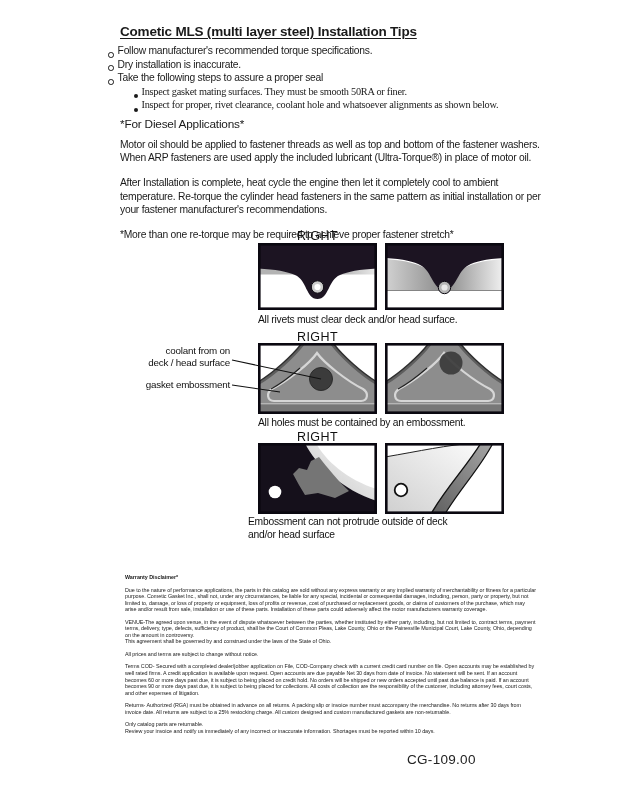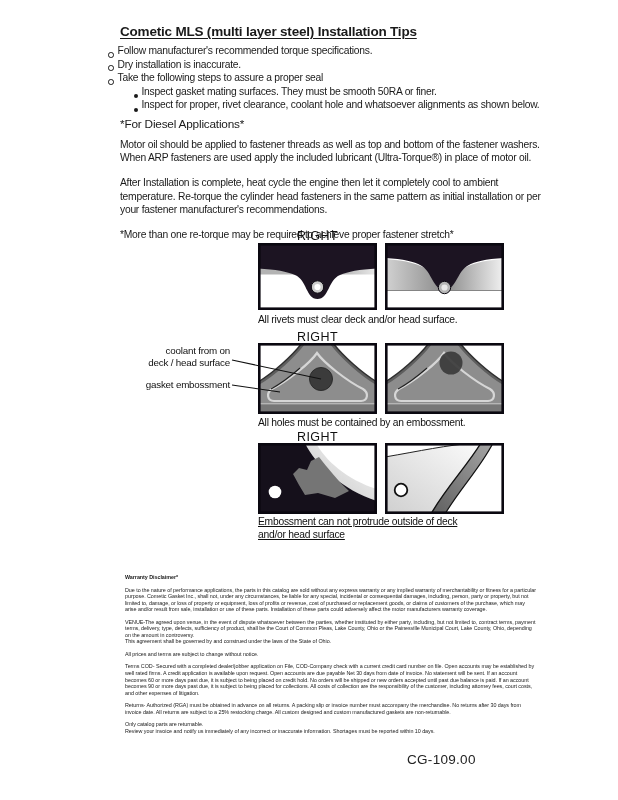--- a/index.html
+++ b/index.html
@@ -8,21 +8,21 @@
     font-family:"Liberation Sans","DejaVu Sans",sans-serif;color:#1a1a1a;overflow:hidden;margin-left:20px;
   }
   .abs{position:absolute;}
   
   .title{
     left:100px;top:24px;font-size:13.5px;font-weight:bold;letter-spacing:-0.2px;
     text-decoration:underline;text-underline-offset:2px;text-decoration-thickness:1.4px;
   }
   .tips{left:88px;top:44px;width:436px;font-size:10.3px;line-height:13.5px;letter-spacing:-0.25px;}
   .tip-row{display:flex;align-items:flex-end;}
-  .tip-row.sub{padding-left:26px;}
+  .tip-row.sub{padding-left:26px;font-family:Liberation Serif, serif;}
   .marker-open{flex:0 0 auto;width:3.6px;height:3.6px;border:1px solid #1a1a1a;border-radius:50%;margin:4.2px 4px 0 0;}
   .marker-solid{flex:0 0 auto;width:4px;height:4px;background:#1a1a1a;border-radius:50%;margin:4.4px 3.5px 0 0;}
   
   .diesel{left:100px;top:117px;width:426px;}
   .diesel h2{margin:0 0 7px 0;font-size:11.8px;font-weight:normal;letter-spacing:-0.2px;}
   .diesel p{margin:0 0 12px 0;font-size:10.3px;line-height:13.2px;letter-spacing:-0.25px;}
   
   .dlabel-row{display:flex;gap:24px;width:246px;flex-direction:column;}
   .dlabel{width:119px;text-align:center;font-size:12.5px;letter-spacing:0.4px;color:#111;}
   .dbox{width:119px;}
@@ -215,21 +215,21 @@
       <path d="M0,14 C35,8 62,2 90,0 H96 C82,23 60,46 46,71 H0 Z" fill="url(#g4)"></path>
       <path d="M96,0 H108 C96,24 74,47 60,71 H46 C60,46 82,23 96,0 Z" fill="url(#g5)"></path>
       <path d="M0,14 C35,8 62,2 90,0" fill="none" stroke="#222222" stroke-width="1"></path>
       <path d="M96,0 C82,23 60,46 46,71" fill="none" stroke="#111111" stroke-width="1.4"></path>
       <path d="M108,0 C96,24 74,47 60,71" fill="none" stroke="#111111" stroke-width="1.2"></path>
       <circle cx="16" cy="47" r="6.3" fill="#ffffff" stroke="#111111" stroke-width="1.8"></circle>
       <rect x="1.3" y="1.3" width="116.4" height="68.4" fill="none" stroke="#0a0810" stroke-width="2.6"></rect>
     </svg>
   </div>
 
-  <div class="abs dcaption" style="left:238px;top:516px;width:218px;text-decoration:underline;">Embossment can not protrude outside of deck and/or head surface</div>
+  <div class="abs dcaption" style="left:228px;top:516px;width:218px;">Embossment can not protrude outside of deck and/or head surface</div>
 
   <div class="abs legal">
     <div class="lhead">Warranty Disclaimer*</div>
     <p>Due to the nature of performance applications, the parts in this catalog are sold without any express warranty or any implied warranty of merchantability or fitness for a particular purpose.  Cometic Gasket Inc., shall not, under any circumstances, be liable for any special, incidental or consequential damages, including, person, party or property, but not limited to, damage, or loss of property or equipment, loss of profits or revenue, cost of purchased or replacement goods, or claims of customers of the purchase, which may arise and/or result from sale, installation or use of these parts.  Installation of these parts could adversely affect the motor manufacturers warranty coverage.</p>
     <p>VENUE-The agreed upon venue, in the event of dispute whatsoever between the parties, whether instituted by either party, including, but not limited to, contract terms, payment terms, delivery, type, defects, sufficiency of product, shall be the Court of Common Pleas, Lake County, Ohio or the Painesville Municipal Court, Lake County, Ohio, depending on the amount in controversy.
 This agreement shall be governed by and construed under the laws of the State of Ohio.</p>
     <p>All prices and terms are subject to change without notice.</p>
     <p>Terms COD- Secured with a completed dealer/jobber application on File, COD-Company check with a current credit card number on file.  Open accounts may be established by well rated firms.  A credit application is available upon request.  Open accounts are due payable Net 30 days from date of invoice.  No statement will be sent.  If an account becomes 60 or more days past due, it is subject to being placed on credit hold.  No orders will be shipped or new orders accepted until past due balance is paid.  If an account becomes 90 or more days past due, it is subject to being placed for collections.  All costs of collection are the responsibility of the customer, including attorney fees, court costs, and other expenses of litigation.</p>
     <p>Returns- Authorized (RGA) must be obtained in advance on all returns.  A packing slip or invoice number must accompany the merchandise.  No returns after 30 days from invoice date.  All returns are subject to a 25% restocking charge.  All custom designed and custom manufactured gaskets are non-returnable.</p>
     <p>Only catalog parts are returnable.

